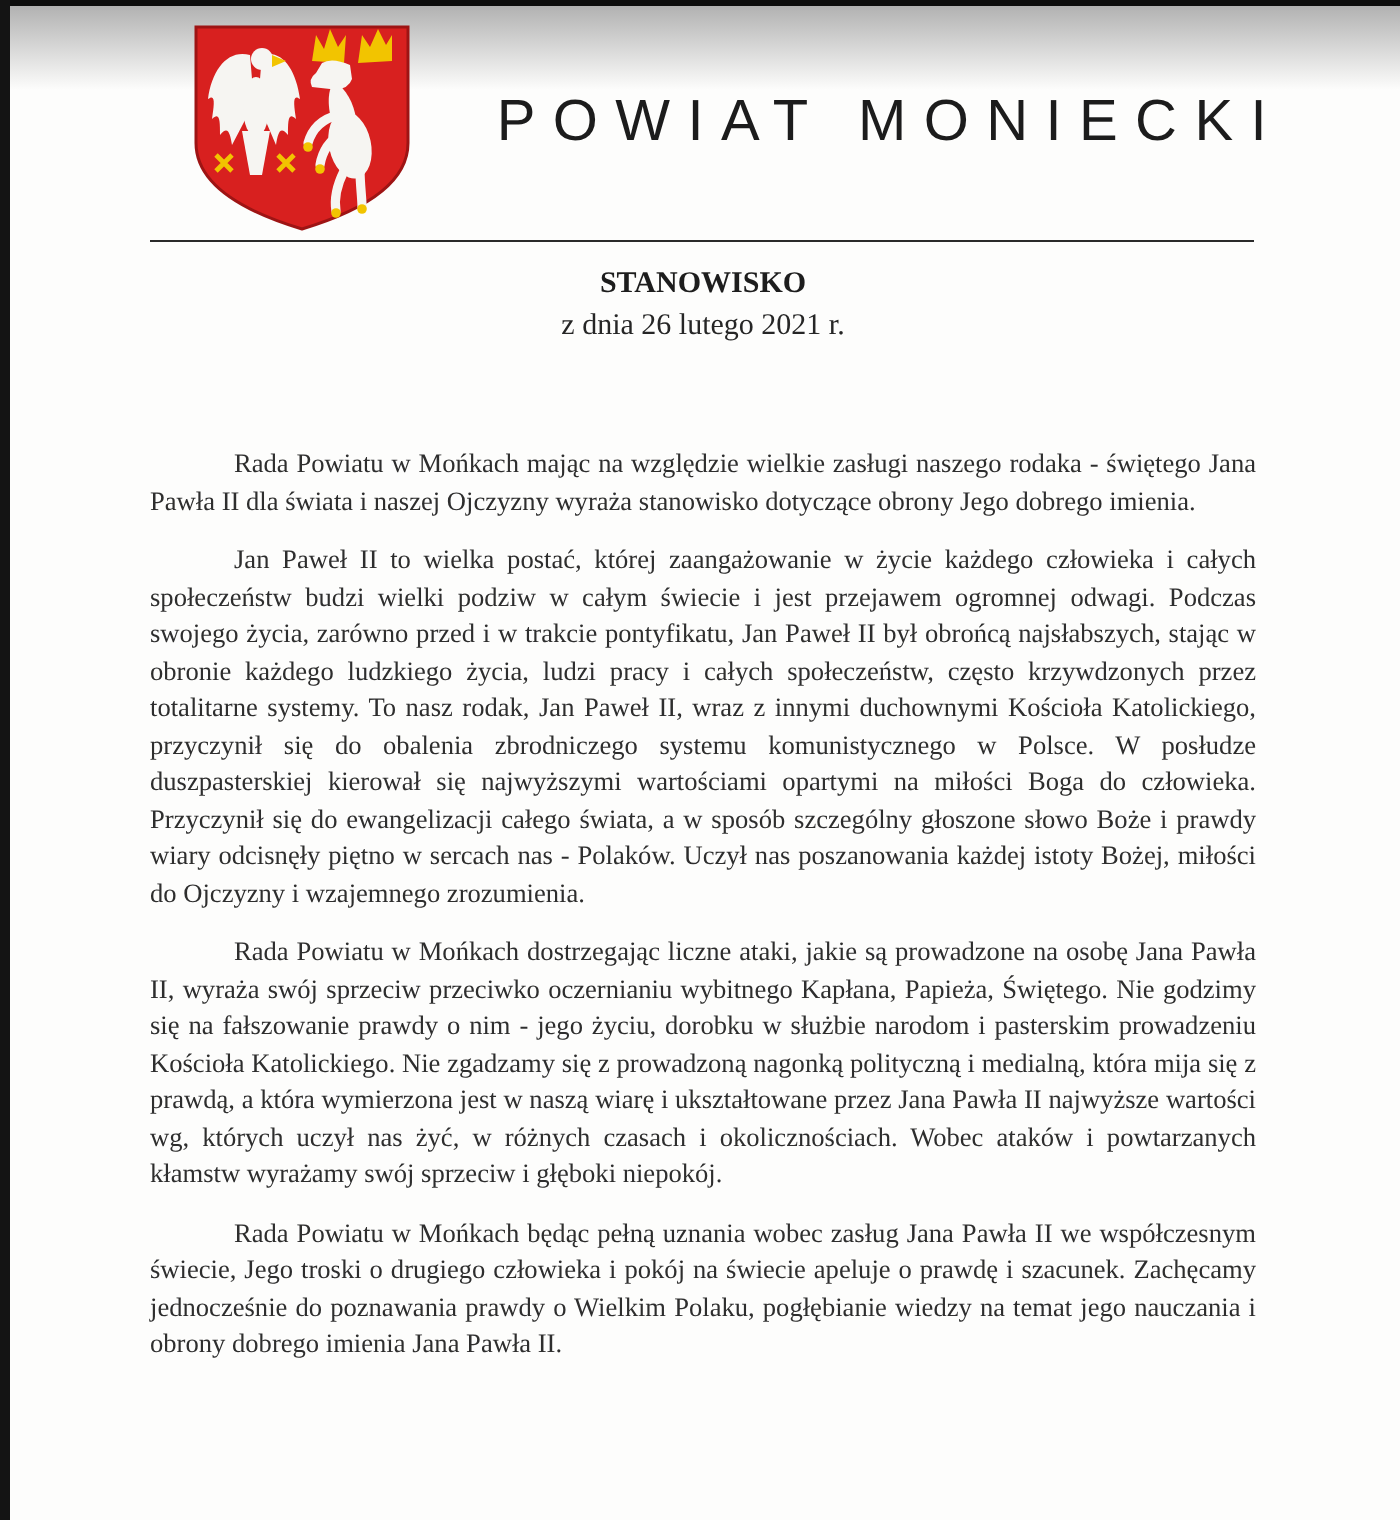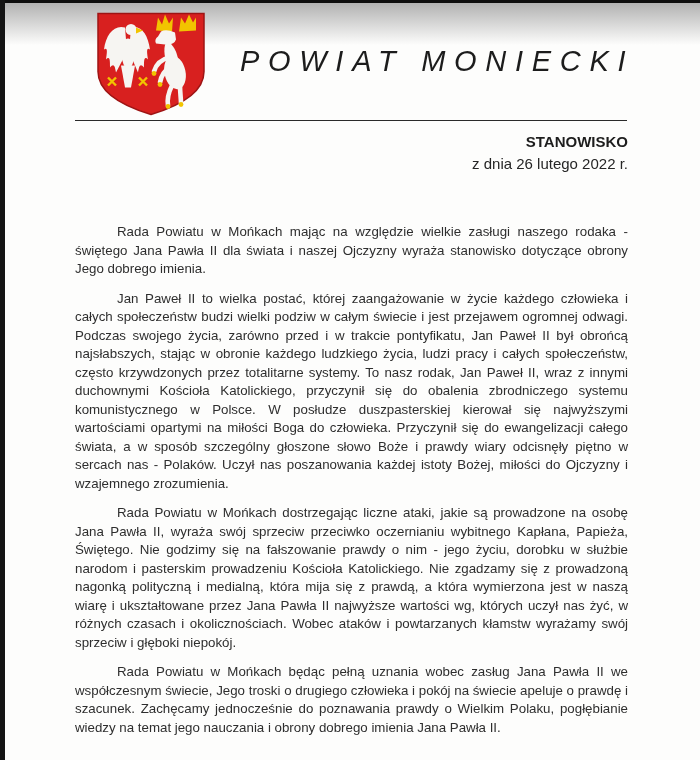--- a/index.html
+++ b/index.html
@@ -12,33 +12,32 @@
   .edge-top{position:absolute;top:0;left:0;width:700px;height:3px;background:#0e0e0e;}
   .edge-left{position:absolute;top:0;left:0;width:5px;height:760px;background:#141414;}
   .top-gradient{
     position:absolute;top:3px;left:5px;right:0;height:42px;
     background:linear-gradient(#9f9f9f, rgba(255,255,255,0));
     opacity:.8;pointer-events:none;
   }
   .coat{position:absolute;left:95px;top:11px;width:112px;height:107px;}
   .county-title{
     position:absolute;top:45px;left:240px;width:402px;
-    text-align:left;white-space:nowrap;
+    text-align:right;white-space:nowrap;
     font-size:29px;font-weight:400;letter-spacing:0.30em;
     color:#1c1c1c;
-    font-style:italic;
   }
   .rule{
     position:absolute;top:120px;left:75px;width:552px;height:0;
     border-top:1.5px solid #2a2a2a;
   }
-  .doc-head{position:absolute;top:131px;left:75px;width:553px;text-align:right;}
+  .doc-head{position:absolute;top:131px;left:75px;width:553px;text-align:center;font-family:Liberation Serif, serif;}
   .doc-head .h-bold{font-weight:bold;font-size:15px;line-height:22px;color:#1d1d1d;}
   .doc-head .h-date{font-size:15px;line-height:21px;color:#262626;}
-  .body-text{position:absolute;top:223px;left:75px;width:553px;}
+  .body-text{position:absolute;top:223px;left:75px;width:553px;font-family:Liberation Serif, serif;}
   .body-text p{
     margin:0 0 11px 0;
     font-size:13.3px;line-height:18.5px;
     text-align:justify;text-indent:42px;
     color:#2e2e2e;
   }
 </style>
 </head>
 <body>
 
@@ -86,21 +85,21 @@
       </g>
     </g>
   </svg>
 
   <div class="county-title">POWIAT MONIECKI</div>
 
   <div class="rule"></div>
 
   <div class="doc-head">
     <div class="h-bold">STANOWISKO</div>
-    <div class="h-date">z dnia 26 lutego 2022 r.</div>
+    <div class="h-date">z dnia 26 lutego 2021 r.</div>
   </div>
 
   <div class="body-text">
     <p>Rada Powiatu w Mońkach mając na względzie wielkie zasługi naszego rodaka - świętego Jana Pawła II dla świata i naszej Ojczyzny wyraża stanowisko dotyczące obrony Jego dobrego imienia.</p>
     <p>Jan Paweł II to wielka postać, której zaangażowanie w życie każdego człowieka i całych społeczeństw budzi wielki podziw w całym świecie i jest przejawem ogromnej odwagi. Podczas swojego życia, zarówno przed i w trakcie pontyfikatu, Jan Paweł II był obrońcą najsłabszych, stając w obronie każdego ludzkiego życia, ludzi pracy i całych społeczeństw, często krzywdzonych przez totalitarne systemy. To nasz rodak, Jan Paweł II, wraz z innymi duchownymi Kościoła Katolickiego, przyczynił się do obalenia zbrodniczego systemu komunistycznego w Polsce. W posłudze duszpasterskiej kierował się najwyższymi wartościami opartymi na miłości Boga do człowieka. Przyczynił się do ewangelizacji całego świata, a w sposób szczególny głoszone słowo Boże i prawdy wiary odcisnęły piętno w sercach nas - Polaków. Uczył nas poszanowania każdej istoty Bożej, miłości do Ojczyzny i wzajemnego zrozumienia.</p>
     <p>Rada Powiatu w Mońkach dostrzegając liczne ataki, jakie są prowadzone na osobę Jana Pawła II, wyraża swój sprzeciw przeciwko oczernianiu wybitnego Kapłana, Papieża, Świętego. Nie godzimy się na fałszowanie prawdy o nim - jego życiu, dorobku w służbie narodom i pasterskim prowadzeniu Kościoła Katolickiego. Nie zgadzamy się z prowadzoną nagonką polityczną i medialną, która mija się z prawdą, a która wymierzona jest w naszą wiarę i ukształtowane przez Jana Pawła II najwyższe wartości wg, których uczył nas żyć, w różnych czasach i okolicznościach. Wobec ataków i powtarzanych kłamstw wyrażamy swój sprzeciw i głęboki niepokój.</p>
     <p>Rada Powiatu w Mońkach będąc pełną uznania wobec zasług Jana Pawła II we współczesnym świecie, Jego troski o drugiego człowieka i pokój na świecie apeluje o prawdę i szacunek. Zachęcamy jednocześnie do poznawania prawdy o Wielkim Polaku, pogłębianie wiedzy na temat jego nauczania i obrony dobrego imienia Jana Pawła II.</p>
   </div>
 
 </div>

